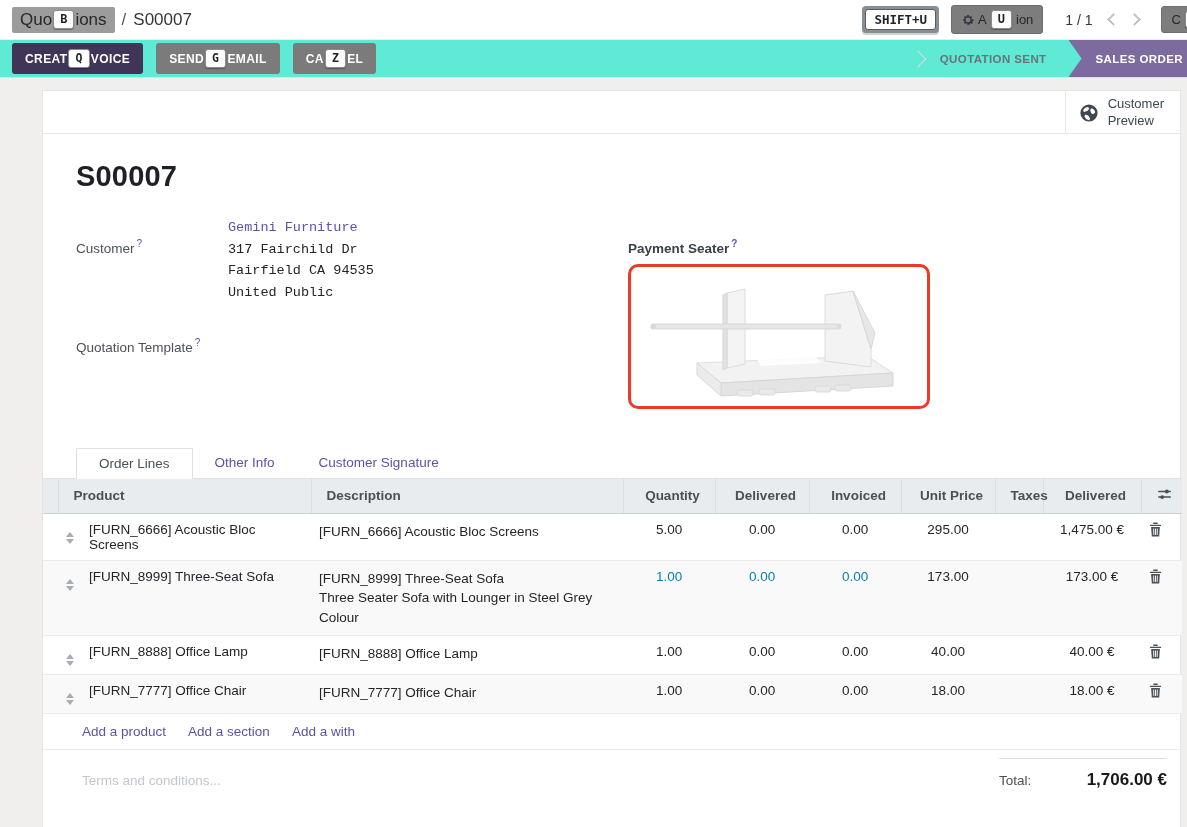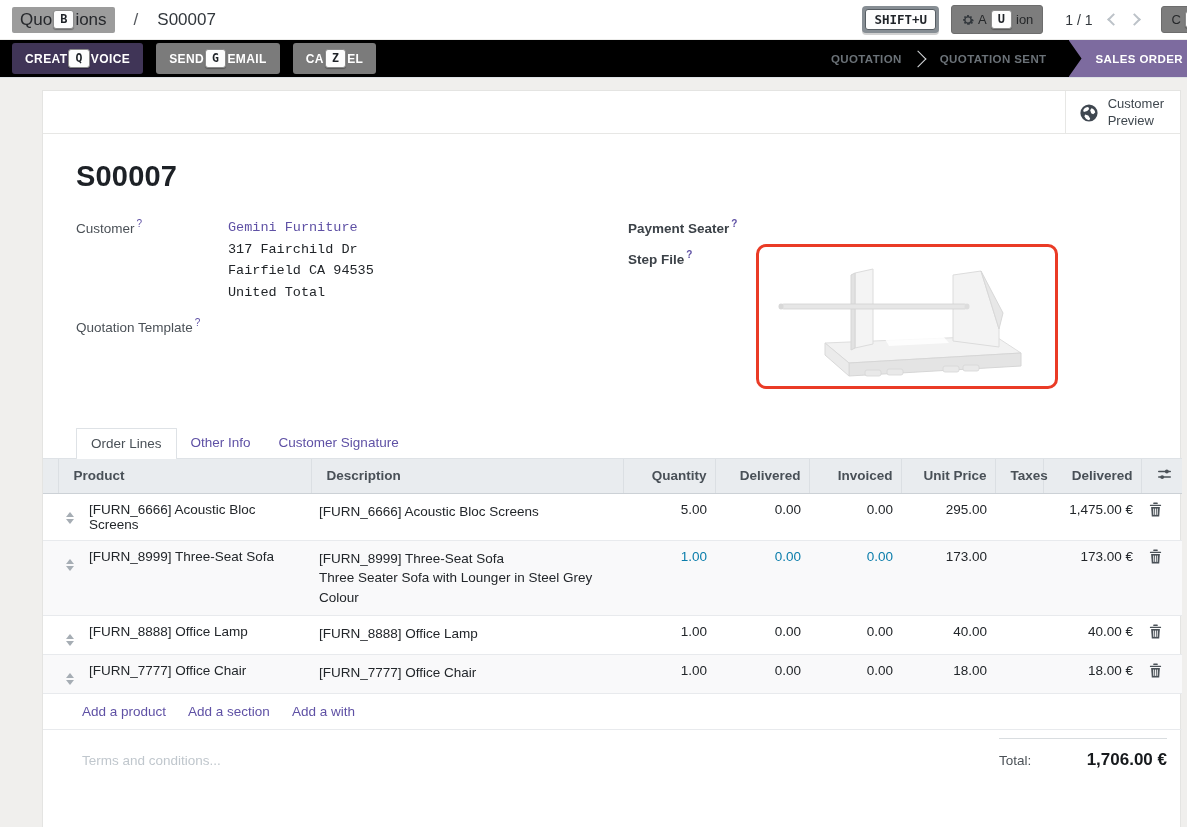--- a/index.html
+++ b/index.html
@@ -14,21 +14,21 @@
     --page-bg:#f0efed;
   }
   *{box-sizing:border-box;margin:0;padding:0;}
   html,body{background:#fff;}
   body{font-family:"Liberation Sans","DejaVu Sans",sans-serif;color:#212529;}
   .page{position:relative;width:1187px;height:827px;overflow:hidden;background:#fff;}
 
   
   .topbar{height:40px;display:flex;align-items:center;justify-content:space-between;
     padding:0 0 0 12px;border-bottom:1px solid #ececea;background:#fff;}
-  .breadcrumb{display:flex;align-items:center;font-size:17px;color:#32373c;gap:19px;}
+  .breadcrumb{display:flex;align-items:center;font-size:17px;color:#32373c;gap:7px;}
   .bc-section{background:var(--breadcrumb-highlight-gray);color:#26282c;padding:3px 8px;border-radius:2px;
     display:inline-flex;align-items:center;cursor:pointer;}
   .bc-sep{color:#55595e;}
   .topbar-right{display:flex;align-items:center;margin-right:-30px;}
   .kbd{background:#fdfdfd;border:1px solid #8b8b8b;border-radius:3px;padding:1px 6px;
     font-family:"DejaVu Sans Mono","Liberation Mono",monospace;font-size:12px;font-weight:700;color:#1f2328;
     box-shadow:0 1px 1px rgba(0,0,0,.3);display:inline-block;line-height:1.25;margin:0 1px;}
   .shift-wrap{background:#878e94;border-radius:4px;padding:3px;display:inline-block;
     box-shadow:0 2px 0 rgba(0,0,0,.18);}
   .shift-wrap .kbd{margin:0;font-size:12.5px;padding:2px 8px;box-shadow:none;border-color:#565d63;}
@@ -36,21 +36,21 @@
     font-size:13px;padding:4px 9px;margin-left:12px;display:inline-flex;align-items:center;gap:3px;cursor:pointer;}
   .pager{font-size:14px;color:#32373c;margin:0 10px 0 22px;}
   .chev{width:9px;height:9px;border-top:2px solid #bcc2c8;border-right:2px solid #bcc2c8;display:inline-block;cursor:pointer;}
   .chev-left{transform:rotate(-135deg);margin:0 6px;}
   .chev-right{transform:rotate(45deg);margin:0 6px;}
   .clipped-create{margin-left:16px;padding:4px 10px;}
   .kbd-clip{width:20px;height:17px;}
 
   
   .actionbar{height:38px;display:flex;align-items:stretch;justify-content:space-between;
-    border-bottom:1px solid #dee2e6;background:#000000;}
+    border-bottom:1px solid #dee2e6;background:#5eead4;}
   .actionbar-left{display:flex;align-items:center;gap:13px;padding-left:12px;}
   .btn{font-size:12px;font-weight:700;letter-spacing:.4px;padding:6px 13px;border-radius:3px;
     border:none;color:#fff;cursor:pointer;display:inline-flex;align-items:center;font-family:inherit;}
   .btn .kbd{font-size:11.5px;padding:1px 6px;}
   .btn-primary{background:var(--primary-button-purple);}
   .btn-secondary{background:var(--neutral-button-gray);}
   .statusbar{display:flex;align-items:stretch;margin-right:-26px;}
   .step{display:flex;align-items:center;padding:0 18px;font-size:11.5px;font-weight:700;
     letter-spacing:.4px;color:#6b7278;cursor:pointer;white-space:nowrap;}
   .step-sep{align-self:center;width:12px;height:12px;border-top:1px solid #d7dadd;
@@ -65,42 +65,42 @@
   .preview-cell{position:absolute;right:0;top:0;height:43px;border-left:1px solid #e7e7e5;
     display:flex;align-items:center;gap:9px;padding:0 16px 0 13px;font-size:13px;color:#3f474e;
     line-height:1.3;cursor:pointer;}
   .card-body{padding:0 33px;}
   .doc-title{font-size:29px;font-weight:700;color:#1d2126;margin-top:26px;letter-spacing:.2px;}
 
   .fields{display:flex;margin-top:24px;}
   .fields-left{width:552px;}
   .fields-right{flex:1;}
   .frow{display:flex;margin-bottom:9px;}
-  .flabel{width:152px;min-width:152px;color:#4b5157;font-size:13.5px;padding-top:1px;}
+  .flabel{width:152px;min-width:152px;color:#4b5157;font-size:13.5px;padding-top:1px;margin-top:20px;}
   .fields-right .flabel{width:128px;min-width:128px;}
   .flabel.bold{font-weight:700;color:#3c4248;}
   .help{color:var(--accent-purple);font-size:10px;vertical-align:super;margin-left:2px;}
   .fvalue{font-size:13.5px;color:#212529;line-height:1.6;font-family:Liberation Mono, monospace;}
   .flink{color:var(--accent-purple);cursor:pointer;}
   .step-box{width:302px;height:145px;border:3px solid var(--stepfile-border-red);border-radius:10px;
     background:#fff;display:flex;align-items:center;justify-content:center;margin-top:-4px;}
 
   
   .tabs{display:flex;align-items:flex-end;padding-left:33px;margin-top:30px;}
-  .tab{font-size:13.5px;padding:7px 14px 8px;color:var(--accent-purple);cursor:pointer;}
+  .tab{font-size:13.5px;padding:7px 22px 8px;color:var(--accent-purple);cursor:pointer;}
   .tab.active{color:#495057;background:#fff;border:1px solid #dee2e6;border-bottom:none;
     border-radius:1px;margin-bottom:-1px;position:relative;z-index:2;}
 
   
   table.lines{width:100%;border-collapse:collapse;font-size:13.5px;table-layout:fixed;}
   .lines thead th{background:var(--table-header-bg);border-top:1px solid #dee2e6;
     border-bottom:1px solid #ccd1d6;padding:9px 8px;font-weight:700;color:#495057;
     text-align:left;font-size:13.5px;}
   .lines thead th.vline{border-left:1px solid #dbdfe3;padding-left:15px;}
-  .lines thead th.num,.lines td.num{text-align:right;}
+  .lines thead th.num,.lines td.num{text-align:center;}
   .lines tbody td{padding:8px;border-bottom:1px solid #e8eaed;vertical-align:top;color:#22262a;}
   .lines tr.shade td{background:#f9f9fa;}
   .lines td.blue{color:var(--modified-value-blue);}
   .lines td.col-handle{padding-top:11px;}
   .drag{display:inline-flex;flex-direction:column;gap:2px;align-items:center;cursor:grab;}
   .tri-up{width:0;height:0;border-left:4px solid transparent;border-right:4px solid transparent;
     border-bottom:5px solid #a6adb4;}
   .tri-down{width:0;height:0;border-left:4px solid transparent;border-right:4px solid transparent;
     border-top:5px solid #a6adb4;}
   .desc-line{line-height:1.45;}
@@ -172,21 +172,20 @@
           <span>EMAIL</span>
         </button>
       <button class="btn btn-secondary">
           <span>CA</span>
           <span class="kbd">Z</span>
           <span>EL</span>
         </button>
     </div>
 
     <div class="statusbar">
-      <span class="step">QUOTATION</span>
       <span class="step-sep"></span>
       <span class="step">QUOTATION SENT</span>
       <span class="step active">SALES ORDER</span>
     </div>
   </div>
 
   <div class="content">
     <div class="card">
 
       <div class="card-topline">
@@ -207,36 +206,35 @@
         <h1 class="doc-title">S00007</h1>
 
         <div class="fields">
           <div class="fields-left">
             <div class="frow">
               <span class="flabel"><span>Customer</span><sup class="help">?</sup></span>
               <span class="fvalue">
                 <span class="flink">Gemini Furniture</span>
                 <div>317 Fairchild Dr</div>
                 <div>Fairfield CA 94535</div>
-                <div>United Total</div>
+                <div>United Public</div>
               </span>
             </div>
             <div class="frow" style="margin-top:13px;">
               <span class="flabel"><span>Quotation Template</span><sup class="help">?</sup></span>
               <span class="fvalue"></span>
             </div>
           </div>
 
           <div class="fields-right">
             <div class="frow" style="margin-bottom:12px;">
               <span class="flabel bold"><span>Payment Seater</span><sup class="help">?</sup></span>
               <span class="fvalue"></span>
             </div>
             <div class="frow">
-              <span class="flabel bold"><span>Step File</span><sup class="help">?</sup></span>
               <div class="step-box">
                 <svg viewBox="0 0 280 130" width="280" height="130">
 
                   <polygon points="58,92 228,85 254,102 82,112" fill="#f2f2f2" stroke="#dedede" stroke-width="1"></polygon>
                   <polygon points="82,112 254,102 254,115 82,125" fill="#e4e4e4" stroke="#d6d6d6" stroke-width="1"></polygon>
                   <polygon points="58,92 82,112 82,125 58,104" fill="#ebebeb" stroke="#d9d9d9" stroke-width="1"></polygon>
 
                   <polygon points="88,22 106,18 106,93 88,97" fill="#f4f4f4" stroke="#dcdcdc" stroke-width="1"></polygon>
                   <polygon points="84,24 88,22 88,97 84,99" fill="#e2e2e2" stroke="#d6d6d6" stroke-width="1"></polygon>
 

